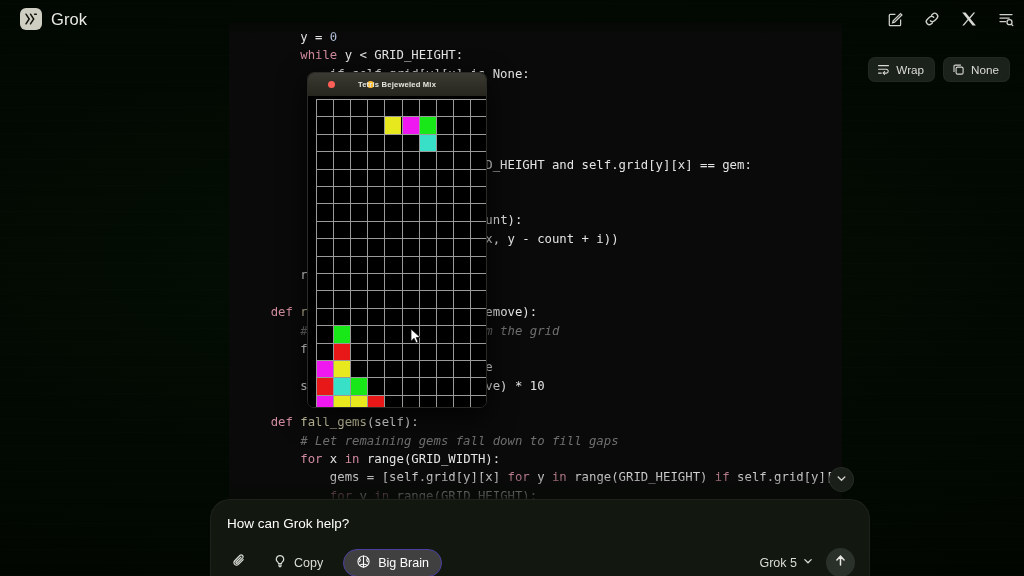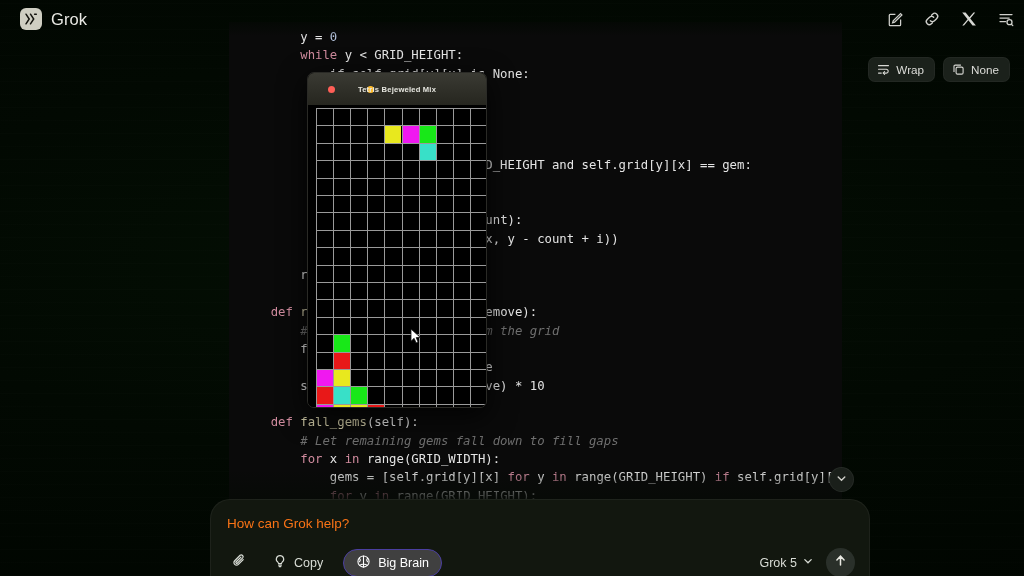--- a/index.html
+++ b/index.html
@@ -103,21 +103,21 @@
   .gamewin {
     position: absolute; left: 307px; top: 72px; width: 180px; height: 336px;
     z-index: 20;
     background: #000;
     border-radius: 7px;
     box-shadow: 0 8px 28px rgba(0,0,0,.8);
     overflow: hidden;
     border: 1px solid #2a2a26;
   }
   .titlebar {
-    height: 32px;
+    height: 23px;
     background: linear-gradient(180deg,#3a3a33,#26261f);
     display: flex; align-items: center; padding: 0 20px;
     position: relative;
     gap: 28px;
   }
   .tdot { width: 7px; height: 7px; border-radius: 50%; margin-right: 4px; }
   .tdot.r { background: #ff5f57; }
   .tdot.y { background: #febc2e; }
   .tdot.g { background: #3f3f38; }
   .wintitle {
@@ -157,21 +157,21 @@
   .composer {
     position: absolute; left: 210px; top: 499px;
     width: 660px; height: 92px;
     background: #12170f;
     border-radius: 20px 20px 0 0;
     z-index: 28;
     border: 1px solid rgba(255,255,255,.05);
     border-bottom: none;
     padding: 16px 16px 0 16px;
   }
-  .composer-ph { font-size: 13.5px; color: #f97316; }
+  .composer-ph { font-size: 13.5px; color: #ffffff; }
   .composer-row {
     position: absolute; left: 14px; right: 14px; top: 48px;
     display: flex; align-items: center; gap: 8px;
   }
   .pill {
     display: flex; align-items: center; gap: 7px;
     height: 28px; padding: 0 12px;
     border-radius: 14px;
     font-size: 12.5px; color: #d9ddd6;
     cursor: pointer;

